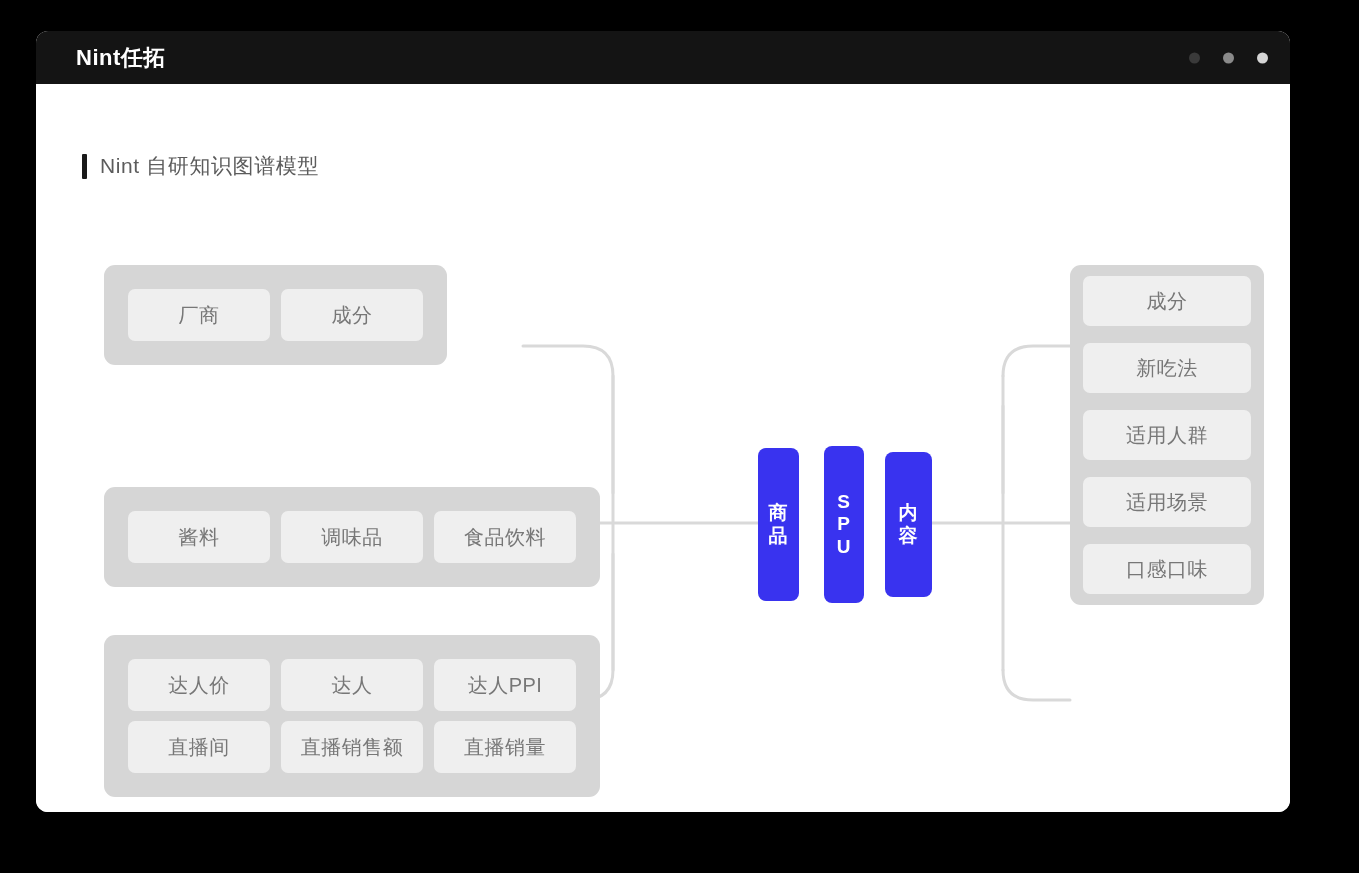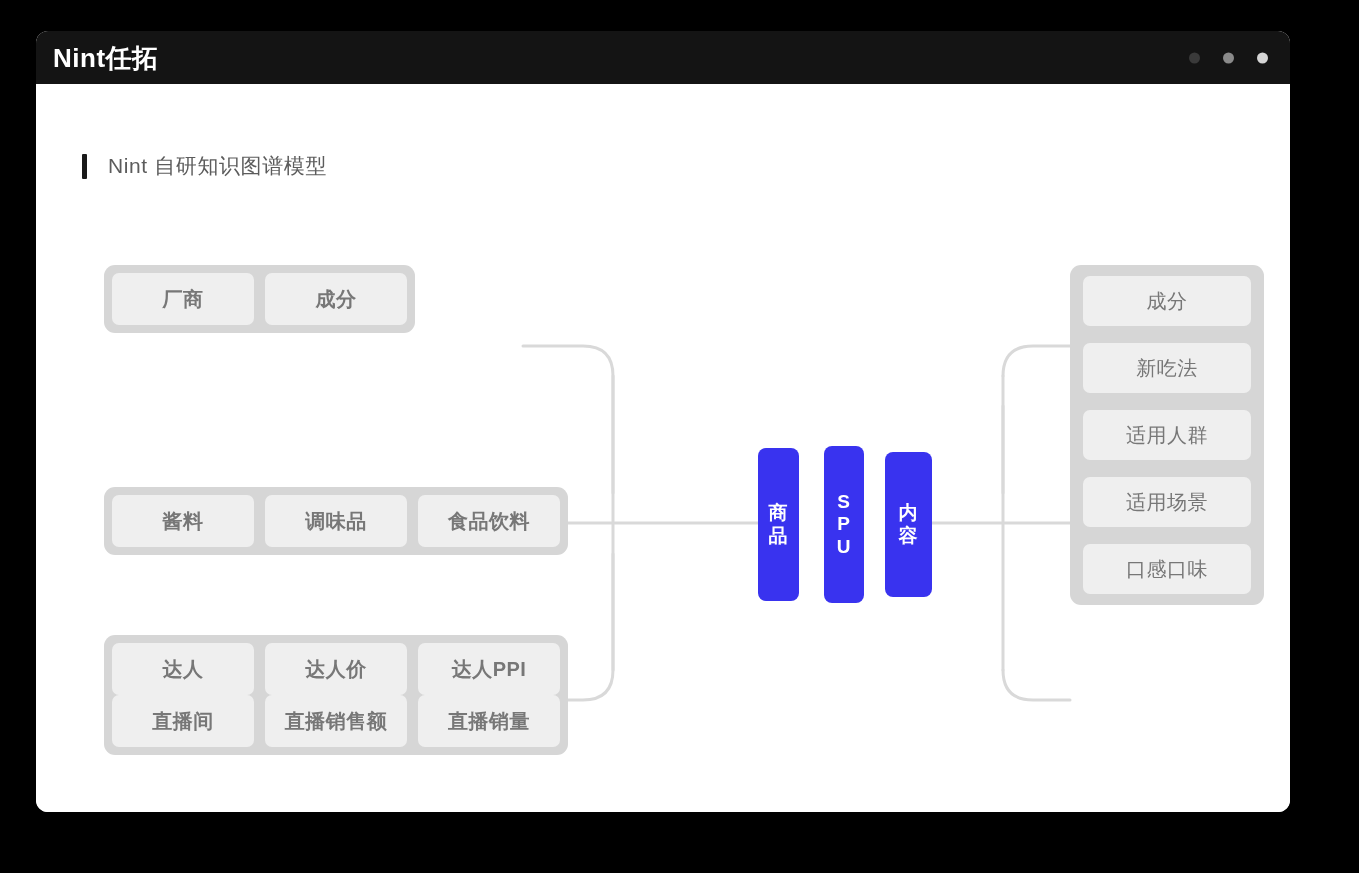--- a/index.html
+++ b/index.html
@@ -35,25 +35,25 @@
   .titlebar {
     position: absolute;
     left: 0; top: 0;
     width: 100%;
     height: 53px;
     background: #141414;
   }
 
   .logo {
     position: absolute;
-    left: 17px;
+    left: 40px;
     top: 50%;
     transform: translateY(-50%);
     color: #ffffff;
-    font-size: 26px;
+    font-size: 22px;
     font-weight: bold;
     letter-spacing: 0.5px;
     white-space: nowrap;
   }
 
   .dots {
     position: absolute;
     right: 22px;
     top: 50%;
     transform: translateY(-50%);
@@ -72,21 +72,21 @@
     height: 728px;
     background: #ffffff;
   }
 
   .page-title-wrap {
     position: absolute;
     left: 31px;
     top: 68px;
     display: flex;
     align-items: center;
-    gap: 21px;
+    gap: 13px;
     padding-left: 15px;
   }
   .title-bar-accent {
     width: 5px;
     height: 25px;
     background: #1a1a1a;
     border-radius: 1px;
   }
   .page-title {
     font-size: 21px;
@@ -110,24 +110,24 @@
     width: 1254px;
     height: 728px;
     pointer-events: none;
   }
 
   .group-box {
     position: absolute;
     background: #d6d6d6;
     border-radius: 11px;
     box-sizing: border-box;
-    padding: 8px;
+    padding: 24px;
     display: flex;
     flex-direction: column;
-    font-weight: bold;
+    gap: 10px;
   }
   .group-row {
     display: flex;
     gap: 11px;
   }
   .chip {
     background: #efefef;
     border-radius: 7px;
     width: 142px;
     height: 52px;
@@ -241,22 +241,22 @@
         <div class="group-box" id="group-category">
           <div class="group-row">
             <div class="chip">酱料</div>
             <div class="chip">调味品</div>
             <div class="chip">食品饮料</div>
           </div>
         </div>
 
         <div class="group-box" id="group-livestream">
           <div class="group-row">
+            <div class="chip">达人价</div>
             <div class="chip">达人</div>
-            <div class="chip">达人价</div>
             <div class="chip">达人PPI</div>
           </div>
           <div class="group-row">
             <div class="chip">直播间</div>
             <div class="chip">直播销售额</div>
             <div class="chip">直播销量</div>
           </div>
         </div>
 
         <div class="pill" id="pill-product">

